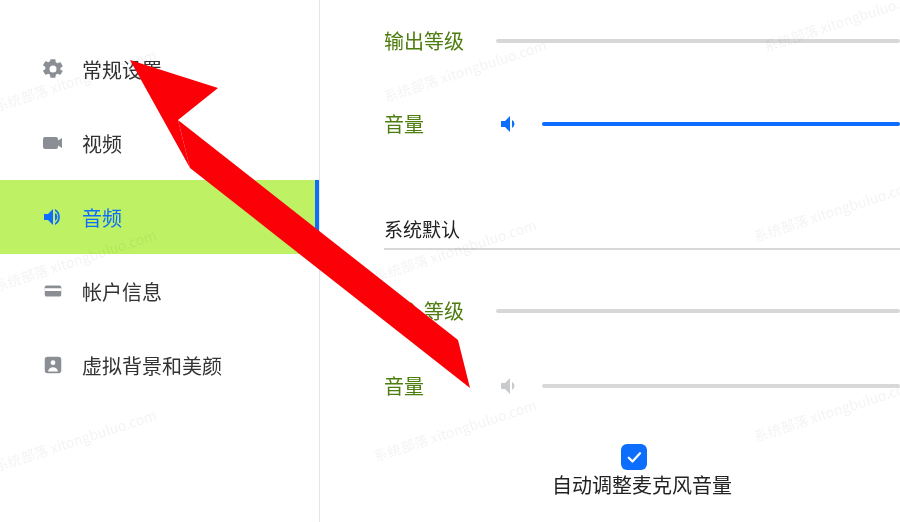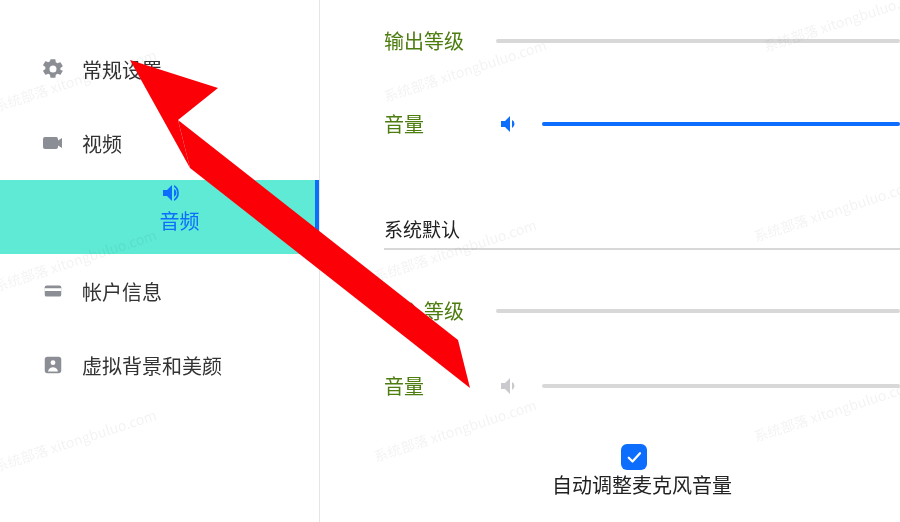--- a/index.html
+++ b/index.html
@@ -34,23 +34,22 @@
   .sidebar-item .icon {
     width: 26px;
     height: 26px;
     margin-right: 16px;
     display: inline-flex;
     align-items: center;
     justify-content: center;
     color: #8b8e94;
   }
   .sidebar-item.active {
-    background: #5eead4;
+    background: #bef264;
     color: #0d6efd;
-    flex-direction: column;
   }
   .sidebar-item.active .icon { color: #0d6efd; }
   .sidebar-item.active::after {
     content: "";
     position: absolute;
     right: 0;
     top: 0;
     bottom: 0;
     width: 4px;
     background: #0d6efd;

